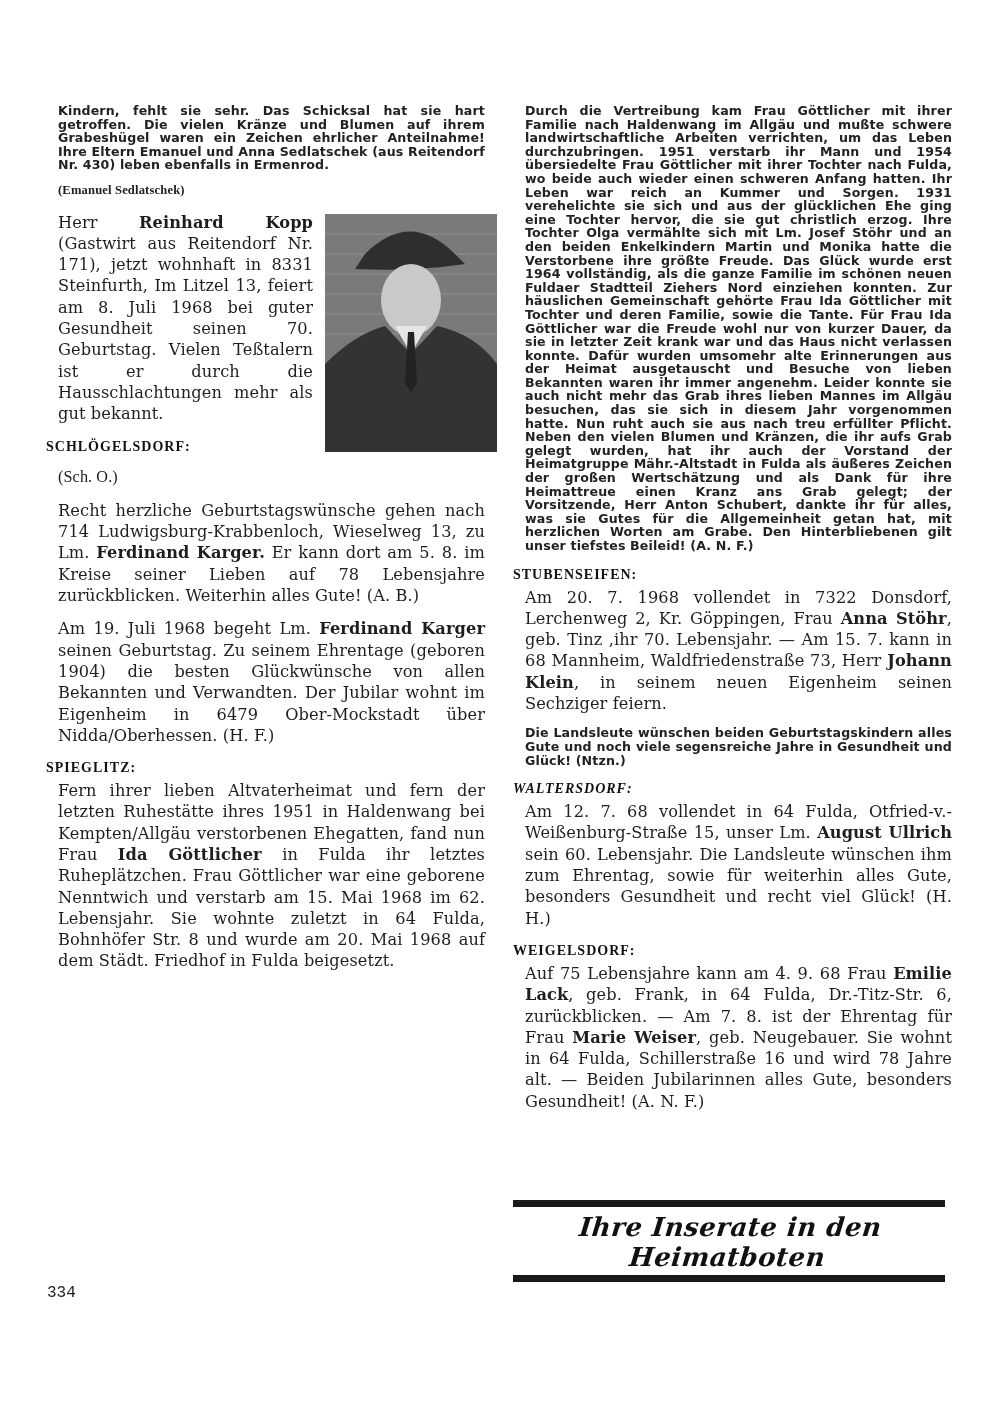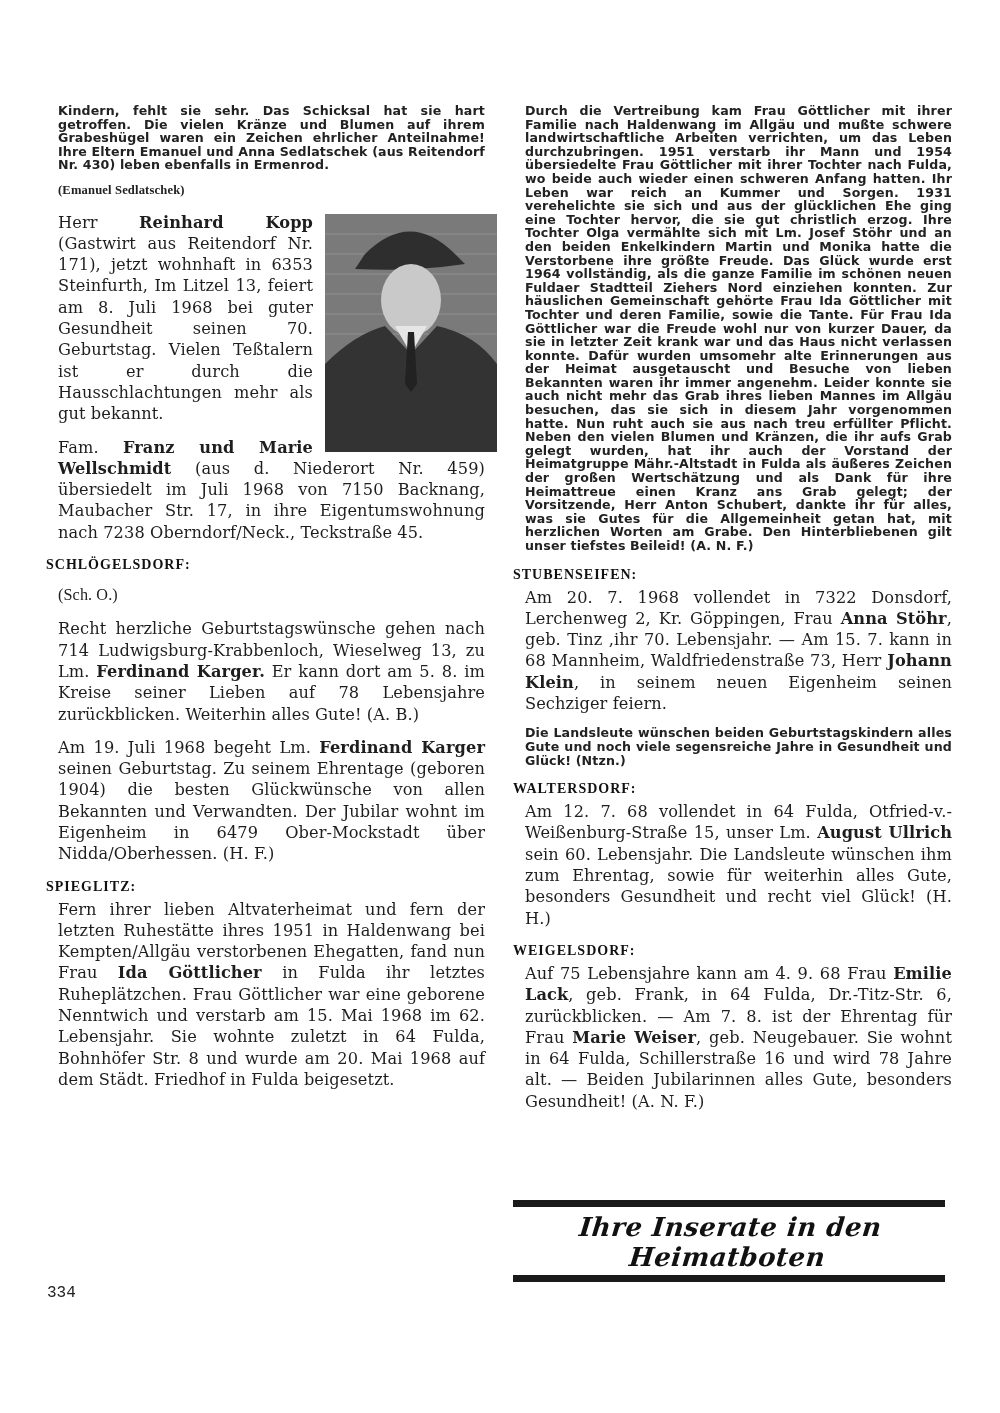--- a/index.html
+++ b/index.html
@@ -38,44 +38,43 @@
           <line x1="0" y1="100" x2="172" y2="100"></line>
             <line x1="0" y1="120" x2="172" y2="120"></line>
         </g>
         <path d="M40 40 Q85 -5 130 40 L140 50 Q86 58 30 55 Z" fill="#2e2e2e"></path>
         <ellipse cx="86" cy="86" rx="30" ry="36" fill="#c9c9c9"></ellipse>
         <path d="M0 238 L0 150 Q30 120 60 112 L86 140 L112 112 Q150 120 172 150 L172 238 Z" fill="#333"></path>
         <path d="M70 112 L86 140 L102 112 Z" fill="#e6e6e6"></path>
         <path d="M83 118 L89 118 L92 170 L86 178 L80 170 Z" fill="#222"></path>
       </svg>
     </div>
-    <p class="large"><span>Herr </span><b>Reinhard Kopp</b><span> (Gastwirt aus Reitendorf Nr. 171), jetzt wohnhaft in 6353 Steinfurth, Im Litzel 13, feiert am 8. Juli 1968 bei guter Gesundheit seinen 70. Geburtstag. Vielen Teßtalern ist er durch die Hausschlachtungen mehr als gut bekannt.</span></p>
+    <p class="large"><span>Herr </span><b>Reinhard Kopp</b><span> (Gastwirt aus Reitendorf Nr. 171), jetzt wohnhaft in 8331 Steinfurth, Im Litzel 13, feiert am 8. Juli 1968 bei guter Gesundheit seinen 70. Geburtstag. Vielen Teßtalern ist er durch die Hausschlachtungen mehr als gut bekannt.</span></p>
   </div>
 
-  <p class="large"><span>Fam. </span><b>Franz und Marie Wellschmidt</b><span> (aus d. Niederort Nr. 459) übersiedelt im Juli 1968 von 7150 Backnang, Maubacher Str. 17, in ihre Eigentumswohnung nach 7238 Oberndorf/Neck., Teckstraße 45.</span></p>
 
   <h2 class="heading" style="margin-top:14px;">SCHLÖGELSDORF:</h2>
   <p class="large right">(Sch. O.)</p>
 
   <p class="large" style="margin-top:6px;"><span>Recht herzliche Geburtstagswünsche gehen nach 714 Ludwigsburg-Krabbenloch, Wieselweg 13, zu Lm. </span><b>Ferdinand Karger.</b><span> Er kann dort am 5. 8. im Kreise seiner Lieben auf 78 Lebensjahre zurückblicken. Weiterhin alles Gute! (A. B.)</span></p>
 
   <p class="large" style="margin-top:6px;"><span>Am 19. Juli 1968 begeht Lm. </span><b>Ferdinand Karger</b><span> seinen Geburtstag. Zu seinem Ehrentage (geboren 1904) die besten Glückwünsche von allen Bekannten und Verwandten. Der Jubilar wohnt im Eigenheim in 6479 Ober-Mockstadt über Nidda/Oberhessen. (H. F.)</span></p>
 
   <h2 class="heading" style="margin-top:14px;">SPIEGLITZ:</h2>
   <p class="large" style="margin-top:4px;"><span>Fern ihrer lieben Altvaterheimat und fern der letzten Ruhestätte ihres 1951 in Haldenwang bei Kempten/Allgäu verstorbenen Ehegatten, fand nun Frau </span><b>Ida Göttlicher</b><span> in Fulda ihr letztes Ruheplätzchen. Frau Göttlicher war eine geborene Nenntwich und verstarb am 15. Mai 1968 im 62. Lebensjahr. Sie wohnte zuletzt in 64 Fulda, Bohnhöfer Str. 8 und wurde am 20. Mai 1968 auf dem Städt. Friedhof in Fulda beigesetzt.</span></p>
 </div>
 
 <div class="col col-right">
   <p class="small">Durch die Vertreibung kam Frau Göttlicher mit ihrer Familie nach Haldenwang im Allgäu und mußte schwere landwirtschaftliche Arbeiten verrichten, um das Leben durchzubringen. 1951 verstarb ihr Mann und 1954 übersiedelte Frau Göttlicher mit ihrer Tochter nach Fulda, wo beide auch wieder einen schweren Anfang hatten. Ihr Leben war reich an Kummer und Sorgen. 1931 verehelichte sie sich und aus der glücklichen Ehe ging eine Tochter hervor, die sie gut christlich erzog. Ihre Tochter Olga vermählte sich mit Lm. Josef Stöhr und an den beiden Enkelkindern Martin und Monika hatte die Verstorbene ihre größte Freude. Das Glück wurde erst 1964 vollständig, als die ganze Familie im schönen neuen Fuldaer Stadtteil Ziehers Nord einziehen konnten. Zur häuslichen Gemeinschaft gehörte Frau Ida Göttlicher mit Tochter und deren Familie, sowie die Tante. Für Frau Ida Göttlicher war die Freude wohl nur von kurzer Dauer, da sie in letzter Zeit krank war und das Haus nicht verlassen konnte. Dafür wurden umsomehr alte Erinnerungen aus der Heimat ausgetauscht und Besuche von lieben Bekannten waren ihr immer angenehm. Leider konnte sie auch nicht mehr das Grab ihres lieben Mannes im Allgäu besuchen, das sie sich in diesem Jahr vorgenommen hatte. Nun ruht auch sie aus nach treu erfüllter Pflicht. Neben den vielen Blumen und Kränzen, die ihr aufs Grab gelegt wurden, hat ihr auch der Vorstand der Heimatgruppe Mähr.-Altstadt in Fulda als äußeres Zeichen der großen Wertschätzung und als Dank für ihre Heimattreue einen Kranz ans Grab gelegt; der Vorsitzende, Herr Anton Schubert, dankte ihr für alles, was sie Gutes für die Allgemeinheit getan hat, mit herzlichen Worten am Grabe. Den Hinterbliebenen gilt unser tiefstes Beileid! (A. N. F.)</p>
 
   <h2 class="heading" style="margin-top:14px;">STUBENSEIFEN:</h2>
   <p class="large" style="margin-top:4px;"><span>Am 20. 7. 1968 vollendet in 7322 Donsdorf, Lerchenweg 2, Kr. Göppingen, Frau </span><b>Anna Stöhr</b><span>, geb. Tinz ,ihr 70. Lebensjahr. — Am 15. 7. kann in 68 Mannheim, Waldfriedenstraße 73, Herr </span><b>Johann Klein</b><span>, in seinem neuen Eigenheim seinen Sechziger feiern.</span></p>
   <p class="small">Die Landsleute wünschen beiden Geburtstagskindern alles Gute und noch viele segensreiche Jahre in Gesundheit und Glück! (Ntzn.)</p>
 
-  <h2 class="heading" style="margin-top:14px;">WALTERSDORF:</h2>
+  <h2 class="heading" style="margin-top:14px;font-style:italic;">WALTERSDORF:</h2>
   <p class="large" style="margin-top:4px;"><span>Am 12. 7. 68 vollendet in 64 Fulda, Otfried-v.-Weißenburg-Straße 15, unser Lm. </span><b>August Ullrich</b><span> sein 60. Lebensjahr. Die Landsleute wünschen ihm zum Ehrentag, sowie für weiterhin alles Gute, besonders Gesundheit und recht viel Glück! (H. H.)</span></p>
 
   <h2 class="heading" style="margin-top:14px;">WEIGELSDORF:</h2>
   <p class="large" style="margin-top:4px;"><span>Auf 75 Lebensjahre kann am 4. 9. 68 Frau </span><b>Emilie Lack</b><span>, geb. Frank, in 64 Fulda, Dr.-Titz-Str. 6, zurückblicken. — Am 7. 8. ist der Ehrentag für Frau </span><b>Marie Weiser</b><span>, geb. Neugebauer. Sie wohnt in 64 Fulda, Schillerstraße 16 und wird 78 Jahre alt. — Beiden Jubilarinnen alles Gute, besonders Gesundheit! (A. N. F.)</span></p>
 </div>
 
 <div class="banner">
   <div class="bar"></div>
   <div class="banner-text">Ihre Inserate in den Heimatboten</div>
   <div class="bar"></div>

